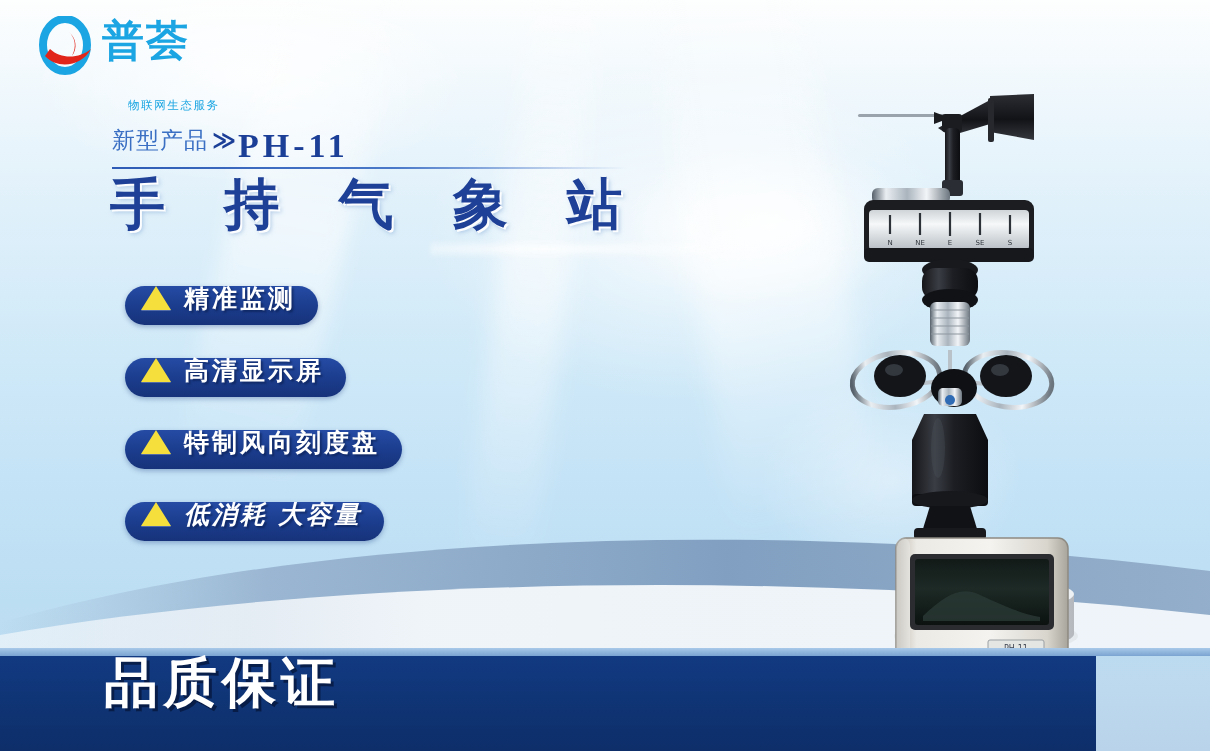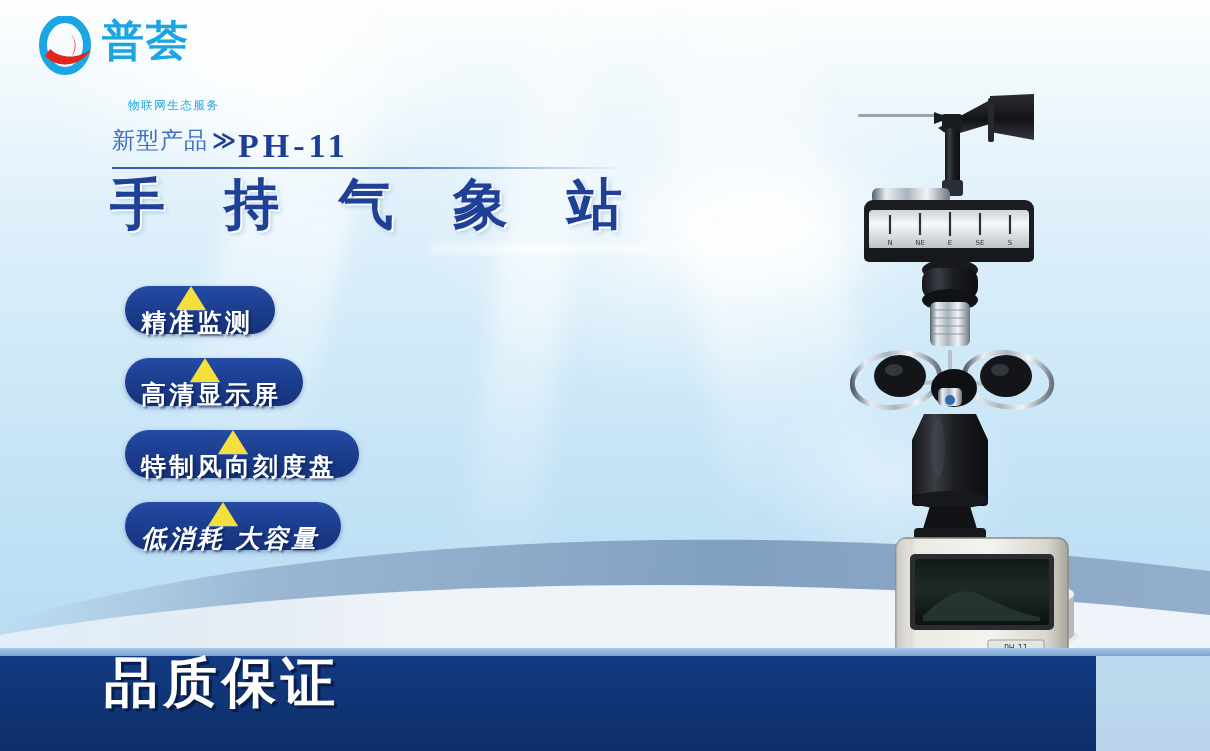--- a/index.html
+++ b/index.html
@@ -51,24 +51,24 @@
   .kicker-model{font-size:34px;font-weight:bold;color:#1B3E97;letter-spacing:4px;line-height:1;
      font-family:"Liberation Serif","DejaVu Serif",serif;}
   #kicker-rule{position:absolute;left:112px;top:167px;width:515px;height:2px;
      background:linear-gradient(to right,#2d5bb5 0%,#4a79c9 55%,rgba(120,165,220,0) 100%);}
 
   #title{position:absolute;left:110px;top:172px;font-size:55px;font-weight:bold;
      color:#1E4096;letter-spacing:22px;line-height:64px;white-space:nowrap;
      text-shadow:2px 2px 0 rgba(255,255,255,.95), 3px 3px 4px rgba(120,160,210,.5);}
 
   
-  .pill{position:absolute;left:125px;display:flex;align-items:center;
-     height:48px;border-radius:24px;padding:0 22px 0 16px;
+  .pill{position:absolute;left:125px;display:flex;align-items:flex-start;
+     height:39px;border-radius:24px;padding:0 22px 0 16px;
      background:linear-gradient(to bottom,#254BA4 0%,#1B3C8C 55%,#16327A 100%);
-     box-shadow:0 2px 5px rgba(30,60,130,.35);white-space:nowrap;box-sizing:border-box;flex-direction:column;}
+     box-shadow:0 2px 5px rgba(30,60,130,.35);white-space:nowrap;box-sizing:border-box;}
   .pill-tri{width:0;height:0;border-left:15px solid transparent;border-right:15px solid transparent;
      border-bottom:24px solid #F5DF3C;margin-right:13px;flex:none;
      filter:drop-shadow(0 1px 0 rgba(255,255,255,.25));}
   .pill-txt{color:#ffffff;font-size:25px;font-weight:bold;letter-spacing:3px;line-height:1;
      text-shadow:2px 2px 2px rgba(8,25,70,.55);}
   #pill-0{top:286px;}
   #pill-1{top:358px;}
   #pill-2{top:430px;}
   #pill-3{top:502px;font-style:italic;}
 

